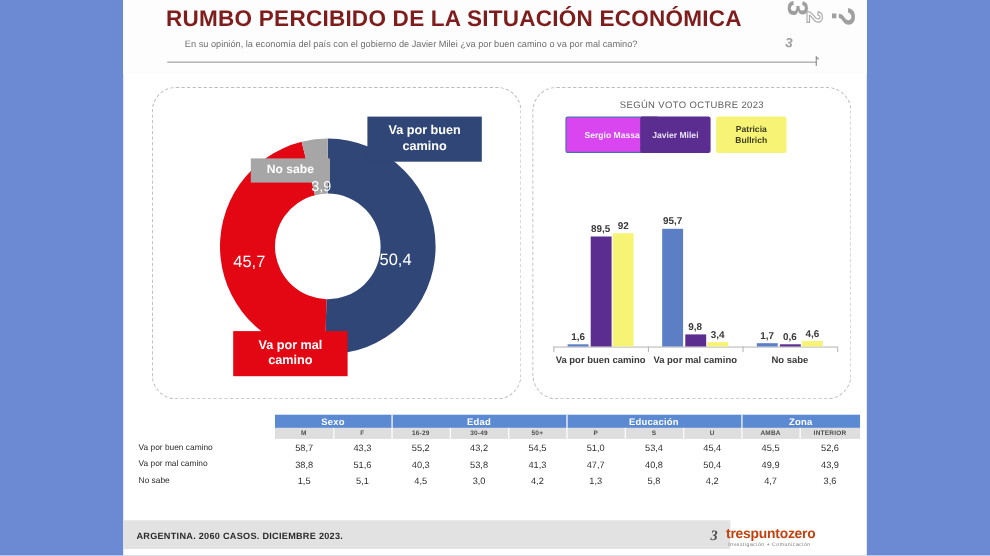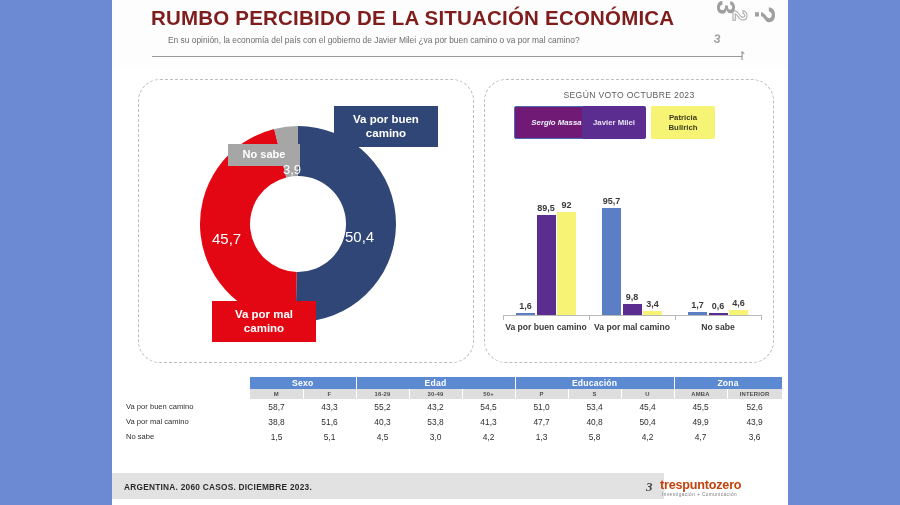--- a/index.html
+++ b/index.html
@@ -68,21 +68,21 @@
   .bars-title{
     position:absolute;left:0;top:10px;width:288px;text-align:center;
     font-size:8.6px;color:#5c5c5c;letter-spacing:.35px;
   }
   .legend{position:absolute;left:29px;top:26px;width:232px;height:34px;}
   .lg{
     position:absolute;top:0;height:33px;border-radius:2px;
     display:flex;align-items:center;justify-content:center;text-align:center;
     font-size:7.8px;font-weight:bold;line-height:1.25;box-sizing:border-box;padding:0 3px;
   }
-  #lg-0{left:0px;width:85px;background:#701a75;color:#eef2fb;border:1px solid #4a6cb0;font-style:italic;}
+  #lg-0{left:0px;width:85px;background:#d946ef;color:#eef2fb;border:1px solid #4a6cb0;}
   #lg-1{left:68px;width:64px;background:#5b2d90;color:#e9e2f4;}
   #lg-2{left:137px;width:64px;background:#f7f375;color:#3d3d1f;}
 
   .plot{position:absolute;left:18px;top:112px;width:258px;height:124px;}
   .axis{position:absolute;left:0;bottom:0;width:258px;height:1.2px;background:#b9b9b9;}
   .tick{position:absolute;bottom:-4px;width:1px;height:5px;background:#b9b9b9;}
   .bar{position:absolute;bottom:1px;}
   .bval{
     position:absolute;font-size:9px;font-weight:bold;color:#3a3a3a;
     text-align:center;white-space:nowrap;

